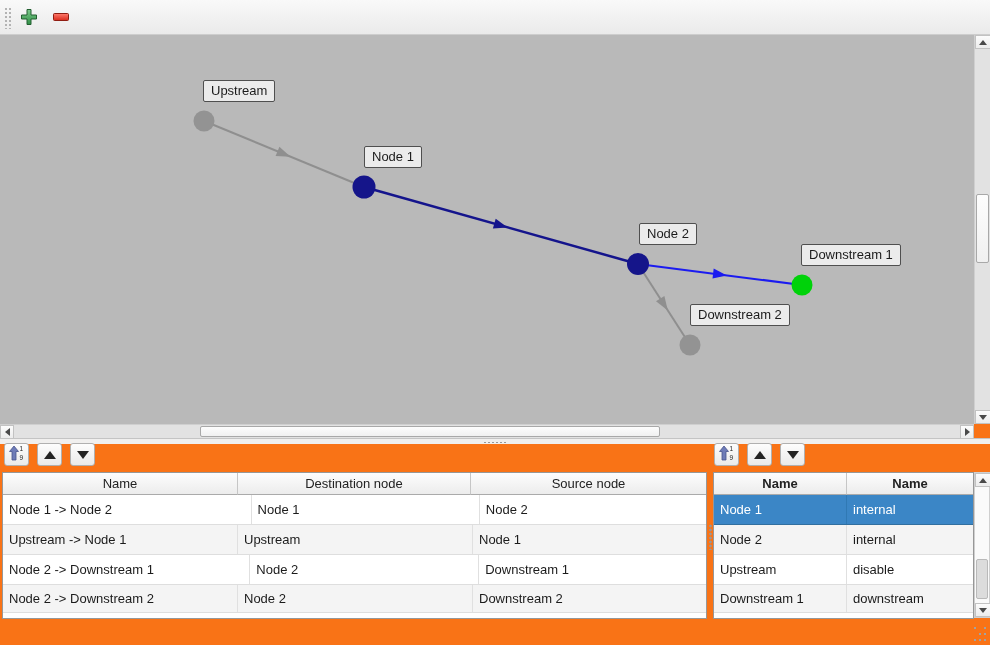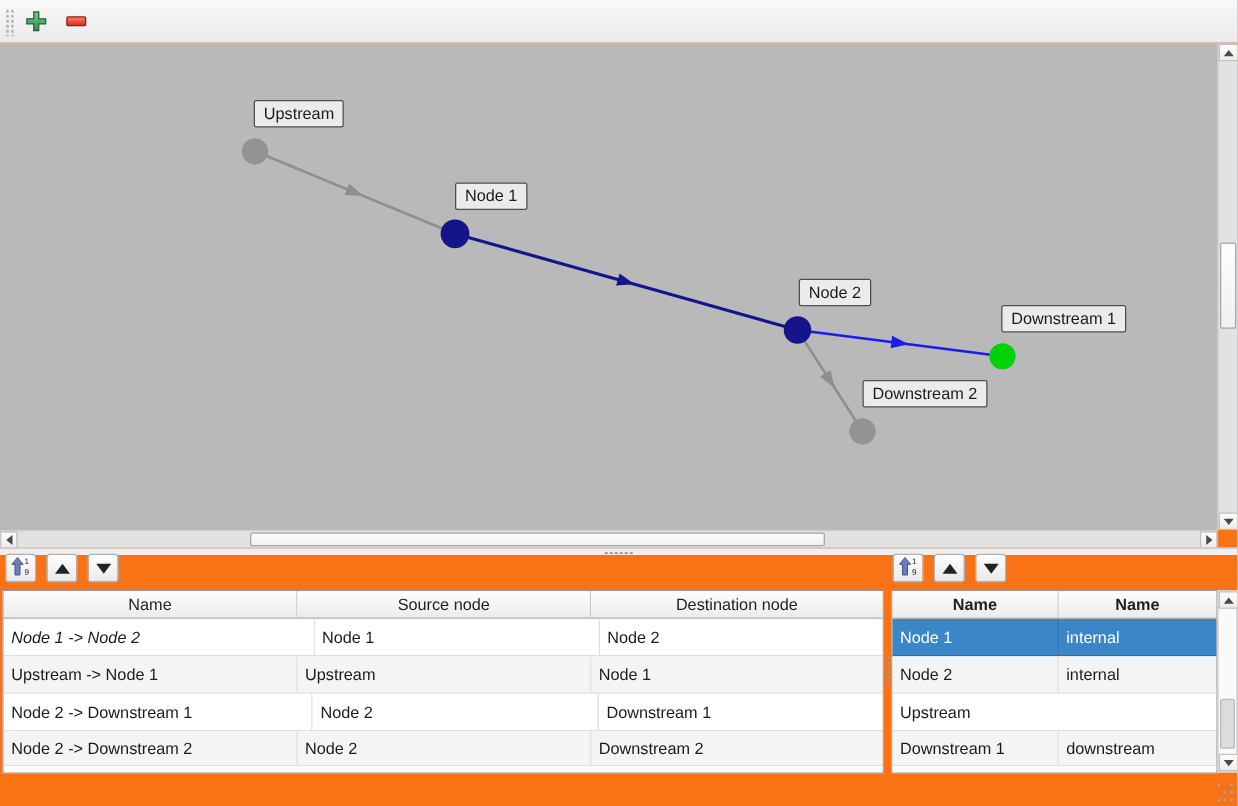--- a/index.html
+++ b/index.html
@@ -209,25 +209,25 @@
       <span class="tri" style="border-left:6px solid transparent;border-right:6px solid transparent;border-bottom:8px solid #232323;"></span>
     </div>
     <div class="mini-btn">
       <span class="tri" style="border-left:6px solid transparent;border-right:6px solid transparent;border-top:8px solid #232323;"></span>
     </div>
   </div>
 
   <div class="grid grid-left">
     <div class="ghrow">
       <div class="gh" style="width:235px;">Name</div>
+      <div class="gh" style="width:233px;">Destination node</div>
       <div class="gh" style="width:235px;">Source node</div>
-      <div class="gh" style="width:233px;">Destination node</div>
     </div>
     <div class="grow">
-      <div class="gc" style="width:256px;font-style:italic;">Node 1 -&gt; Node 2</div>
+      <div class="gc" style="width:256px;">Node 1 -&gt; Node 2</div>
       <div class="gc" style="width:235px;">Node 1</div>
       <div class="gc" style="width:233px;">Node 2</div>
     </div>
     <div class="grow stripe">
       <div class="gc" style="width:235px;">Upstream -&gt; Node 1</div>
       <div class="gc" style="width:235px;">Upstream</div>
       <div class="gc" style="width:233px;">Node 1</div>
     </div>
     <div class="grow">
       <div class="gc" style="width:254px;">Node 2 -&gt; Downstream 1</div>
@@ -254,20 +254,21 @@
     <div class="grow selected">
       <div class="gc" style="width:133px;">Node 1</div>
       <div class="gc" style="width:126px;">internal</div>
     </div>
     <div class="grow stripe">
       <div class="gc" style="width:133px;">Node 2</div>
       <div class="gc" style="width:126px;">internal</div>
     </div>
     <div class="grow">
       <div class="gc" style="width:133px;">Upstream</div>
+      <div class="gc" style="width:126px;">disable</div>
     </div>
     <div class="grow stripe short">
       <div class="gc" style="width:133px;">Downstream 1</div>
       <div class="gc" style="width:126px;">downstream</div>
     </div>
     <div class="filler"></div>
   </div>
 
   <div class="sb v table-vscroll">
     <div class="sb-btn" style="top:0;">

